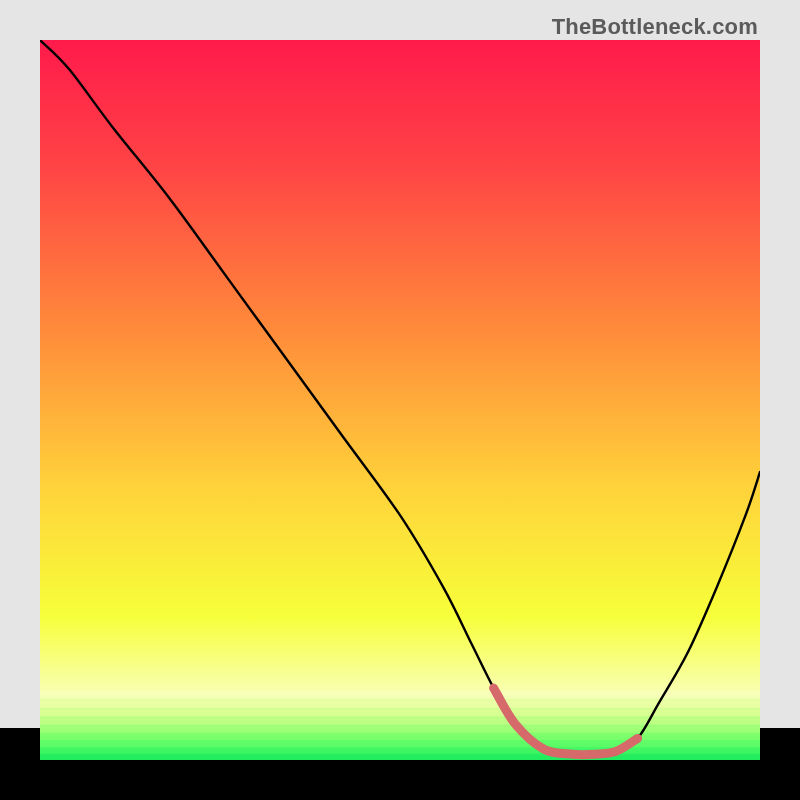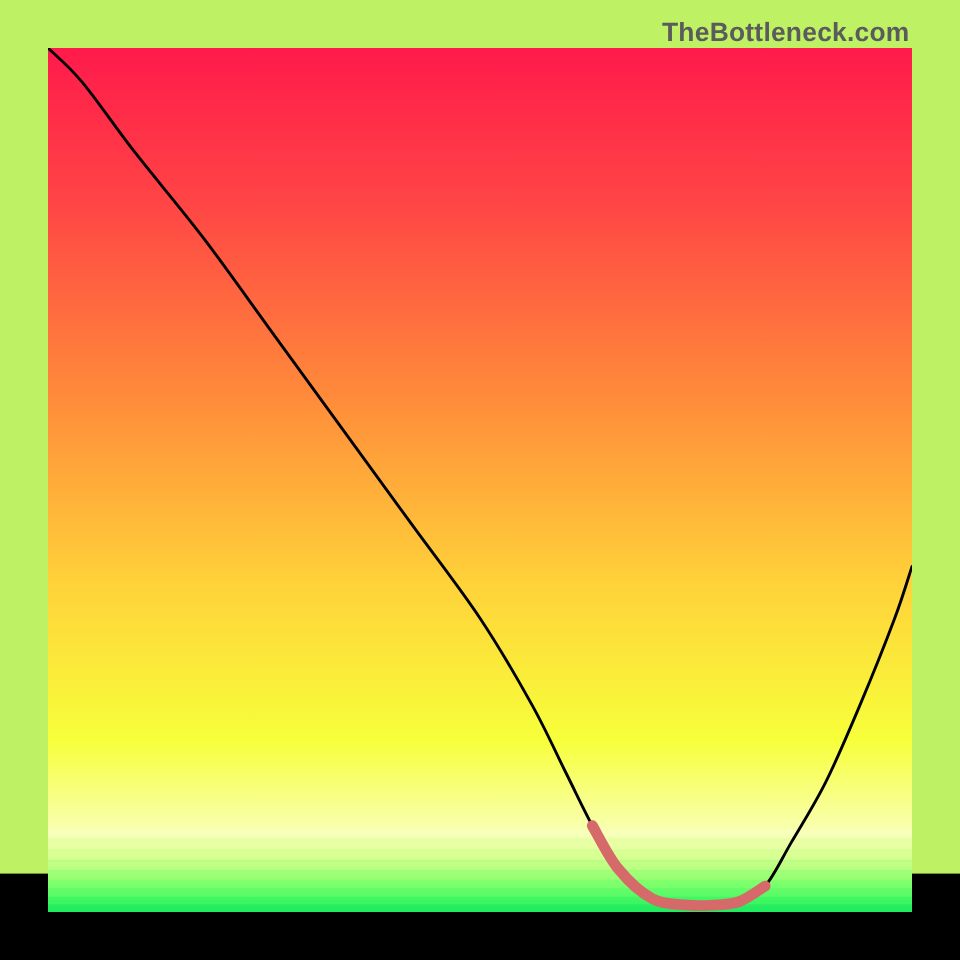--- a/index.html
+++ b/index.html
@@ -10,21 +10,21 @@
     background: #000;
     overflow: hidden;
     font-family: Arial, Helvetica, sans-serif;
   }
   .frame {
     position: absolute;
     left: 0;
     top: 0;
     width: 800px;
     height: 728px;
-    background: #bef264;
+    background: #e5e5e5;
   }
   .plot-area {
     position: absolute;
     left: 40px;
     top: 40px;
     width: 720px;
     height: 720px;
     overflow: hidden;
   }
   .gradient-bg {

